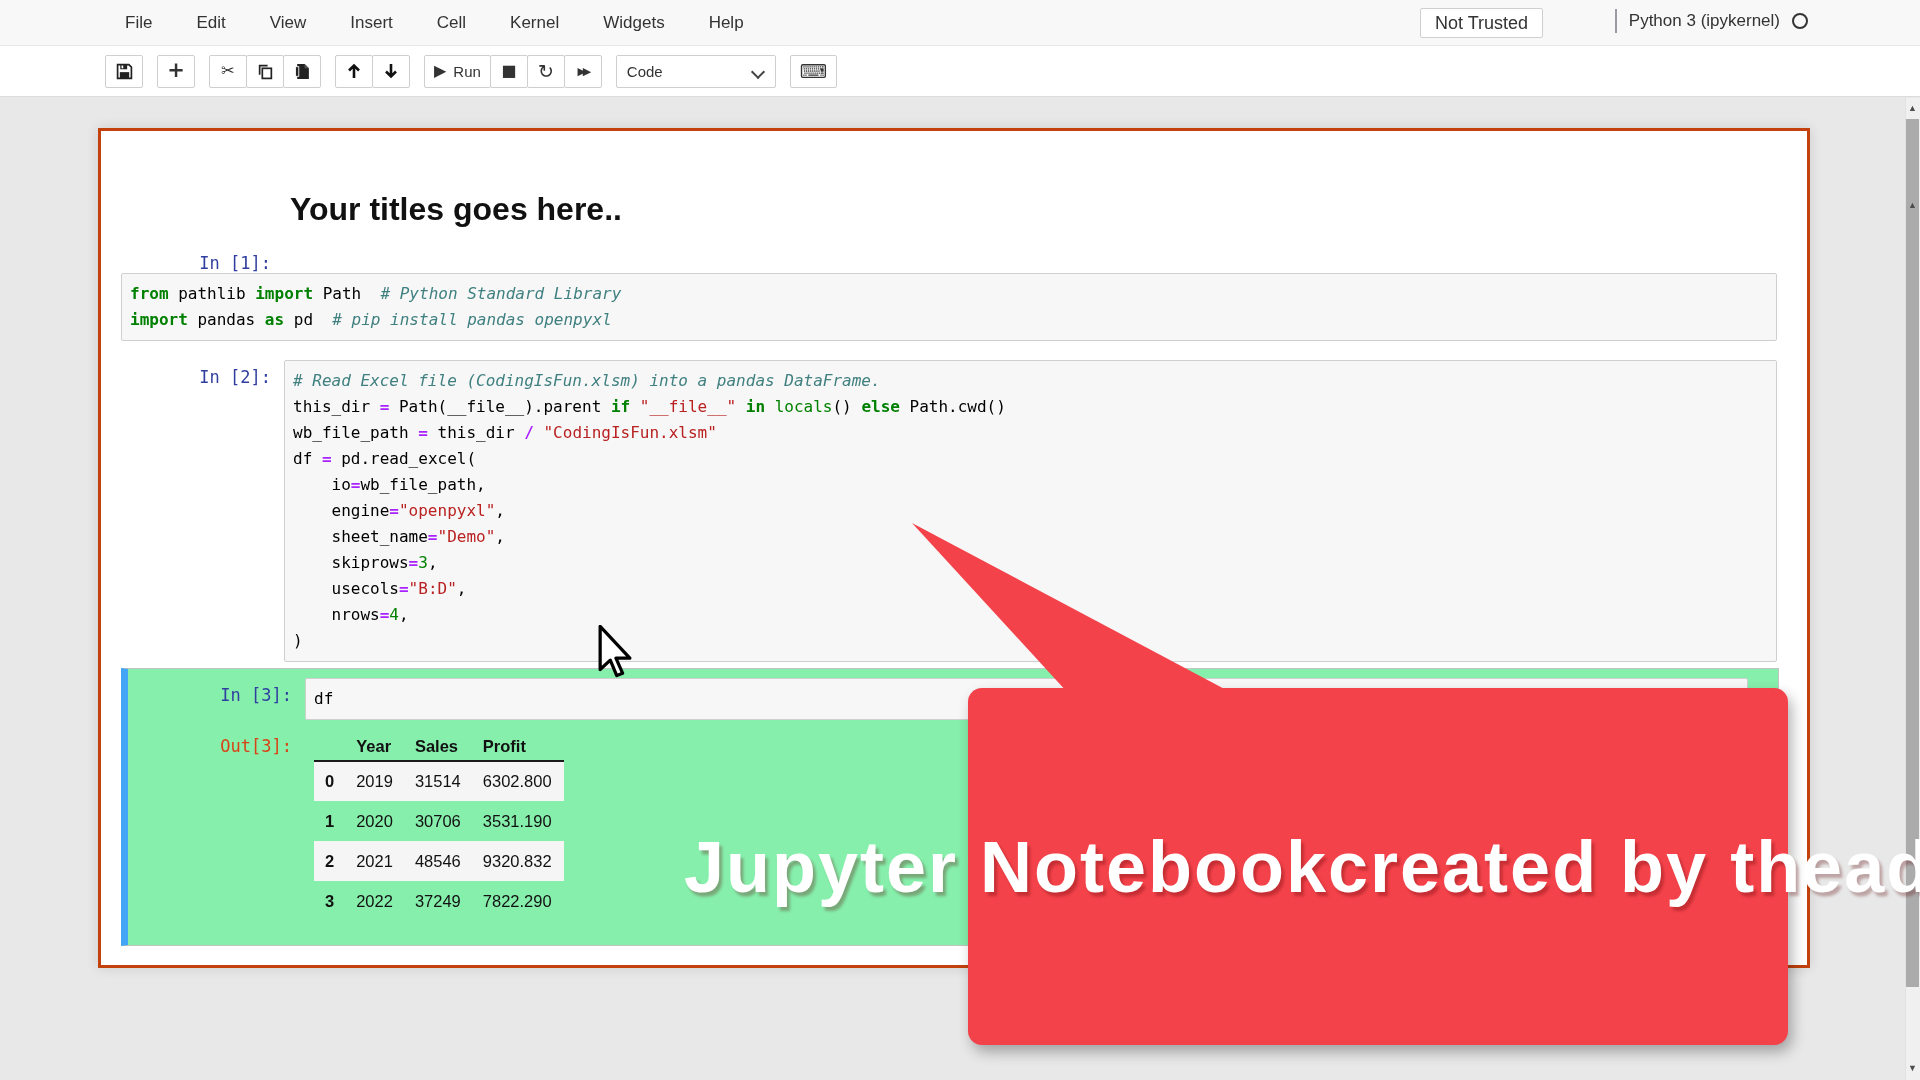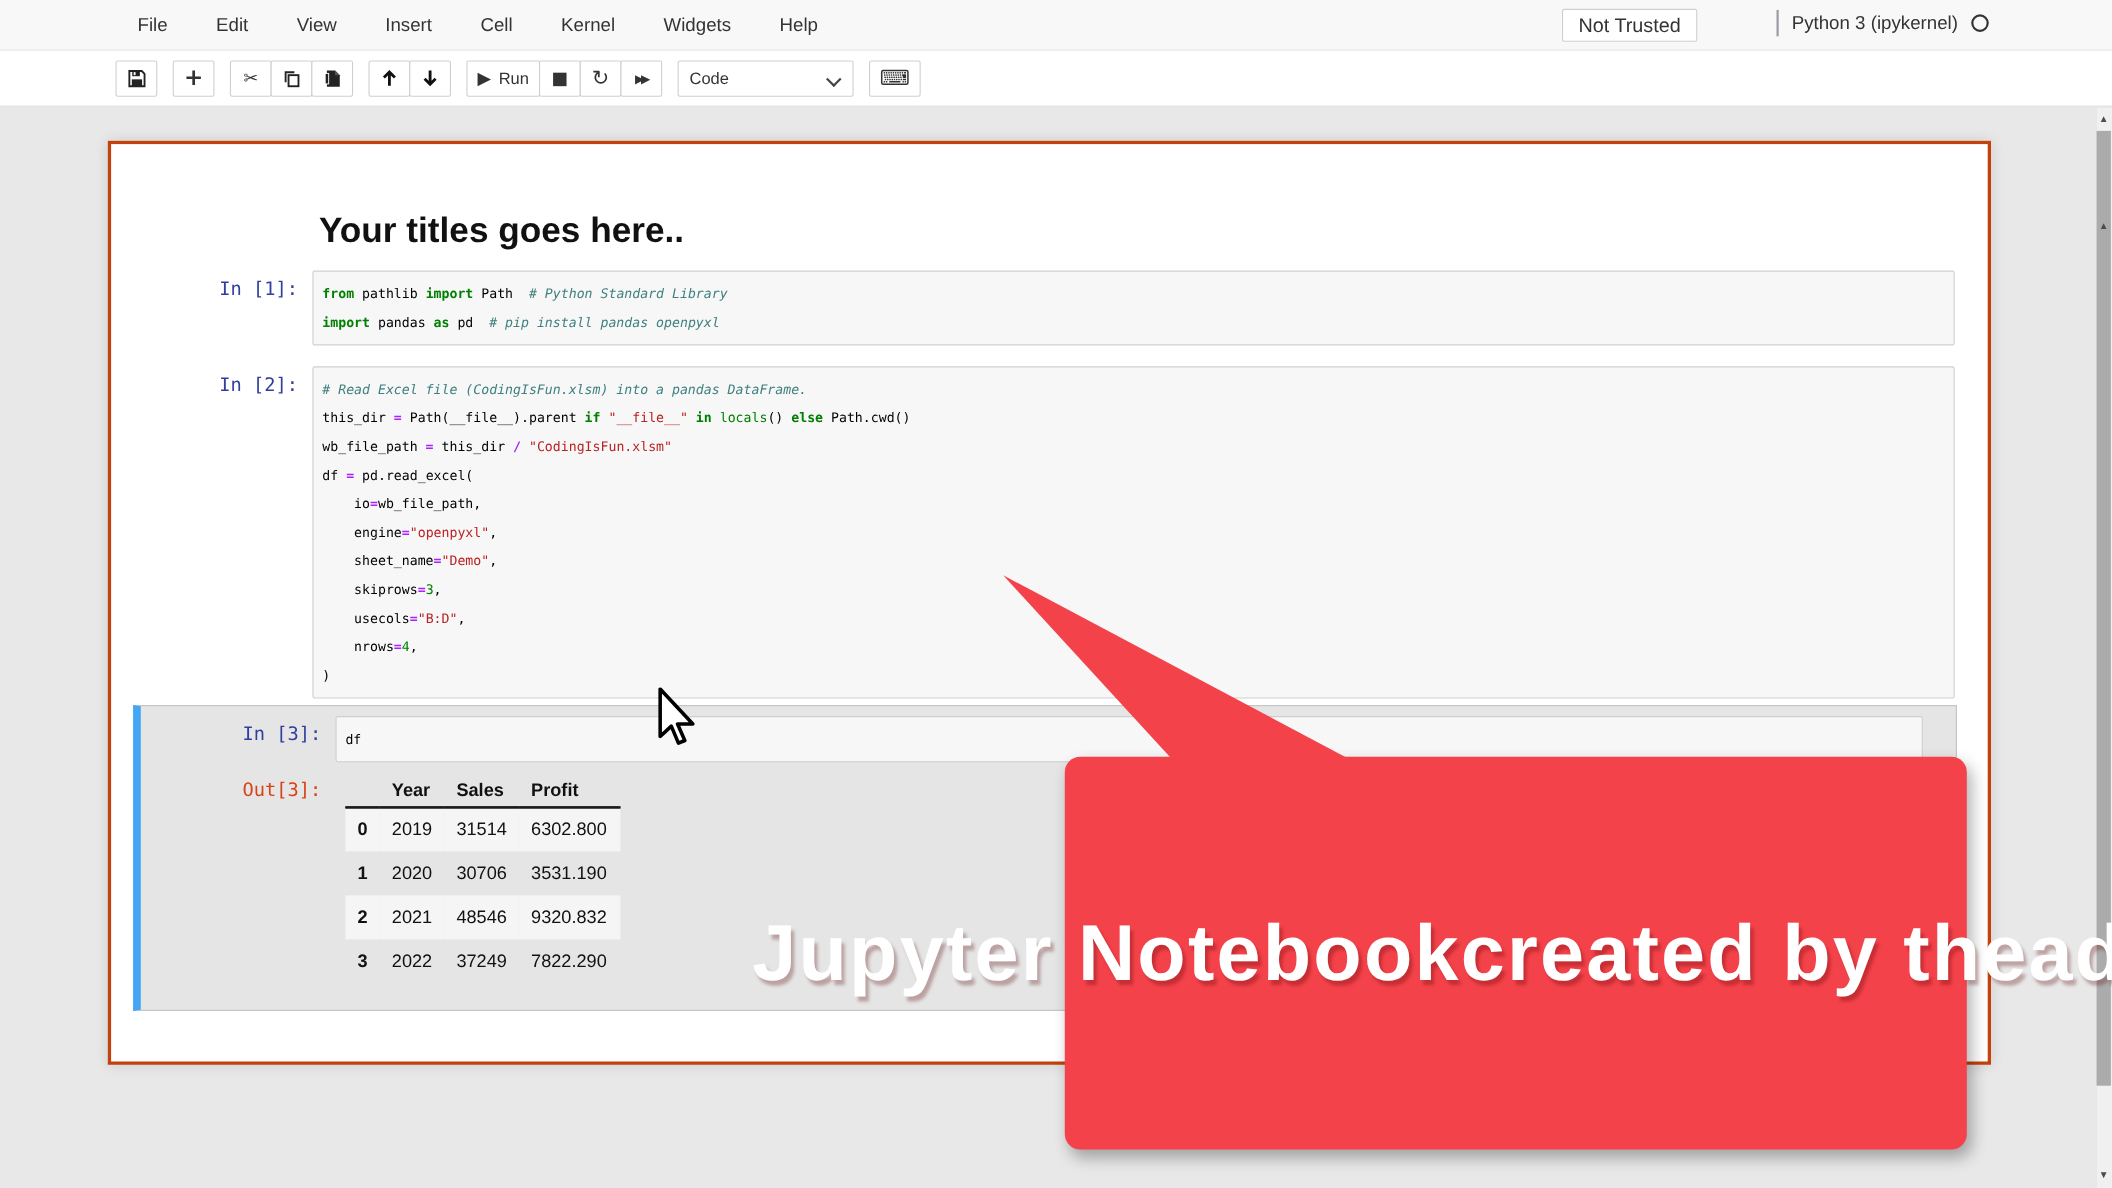--- a/index.html
+++ b/index.html
@@ -46,34 +46,34 @@
         border:3px solid #c2410c; box-shadow:0 0 12px rgba(0,0,0,0.12); padding-top:50px; z-index:1; }
   .cellrow { display:flex; margin:0 30px 0 20px; }
   .promptcol { width:163px; flex:none; text-align:right; padding:7px 13px 0 0;
                font-family:"DejaVu Sans Mono", monospace; font-size:17px; }
   .promptcol.in  { color:#303F9F; }
   .promptcol.out { color:#D84315; padding-top:16px; }
   .content { flex:1; min-width:0; }
   h1.nbtitle { font-size:32px; font-weight:bold; color:#111; margin:10px 0 0 6px;
                font-family:"Liberation Sans", sans-serif; }
   .input-area { border:1px solid #cfcfcf; border-radius:2px; background:#f7f7f7; padding:7px 8px; }
-  pre.code { font-family:"DejaVu Sans Mono", monospace; font-size:12px; line-height:26px;
+  pre.code { font-family:"DejaVu Sans Mono", monospace; font-size:16px; line-height:26px;
              white-space:pre; color:#000; }
   .tok-k { color:#008000; font-weight:bold; }
   .tok-b { color:#008000; }
   .tok-s { color:#BA2121; }
   .tok-c { color:#408080; font-style:italic; }
   .tok-o { color:#AA22FF; font-weight:bold; }
   .tok-n { color:#008000; }
   .tok-p { color:#000; }
-  .cell1 { margin-top:18px; }
+  .cell1 { margin-top:18px;flex-direction:column; }
   .cell2 { margin-top:19px; }
 
   .selwrap { margin:6px 28px 0 20px; border:1px solid #c3c3c3; border-left:7px solid #42A5F5;
-             padding:9px 0 24px 0; background:#e5e5e5; }
+             padding:9px 0 24px 0; background:#86efac; }
   .selwrap .promptcol { width:157px; }
   .outcontent { padding-left:9px; padding-top:12px; }
 
   
   table.df { border-collapse:collapse; font-size:16.5px; color:#111; }
   table.df th, table.df td { text-align:left; vertical-align:middle; padding:0 11px; }
   table.df thead th { font-weight:bold; height:29px; border-bottom:2px solid #1a1a1a; }
   table.df tbody th { font-weight:bold; }
   table.df tbody tr { height:40px; }
   table.df tbody tr:nth-child(odd) { background:#f5f5f5; }

